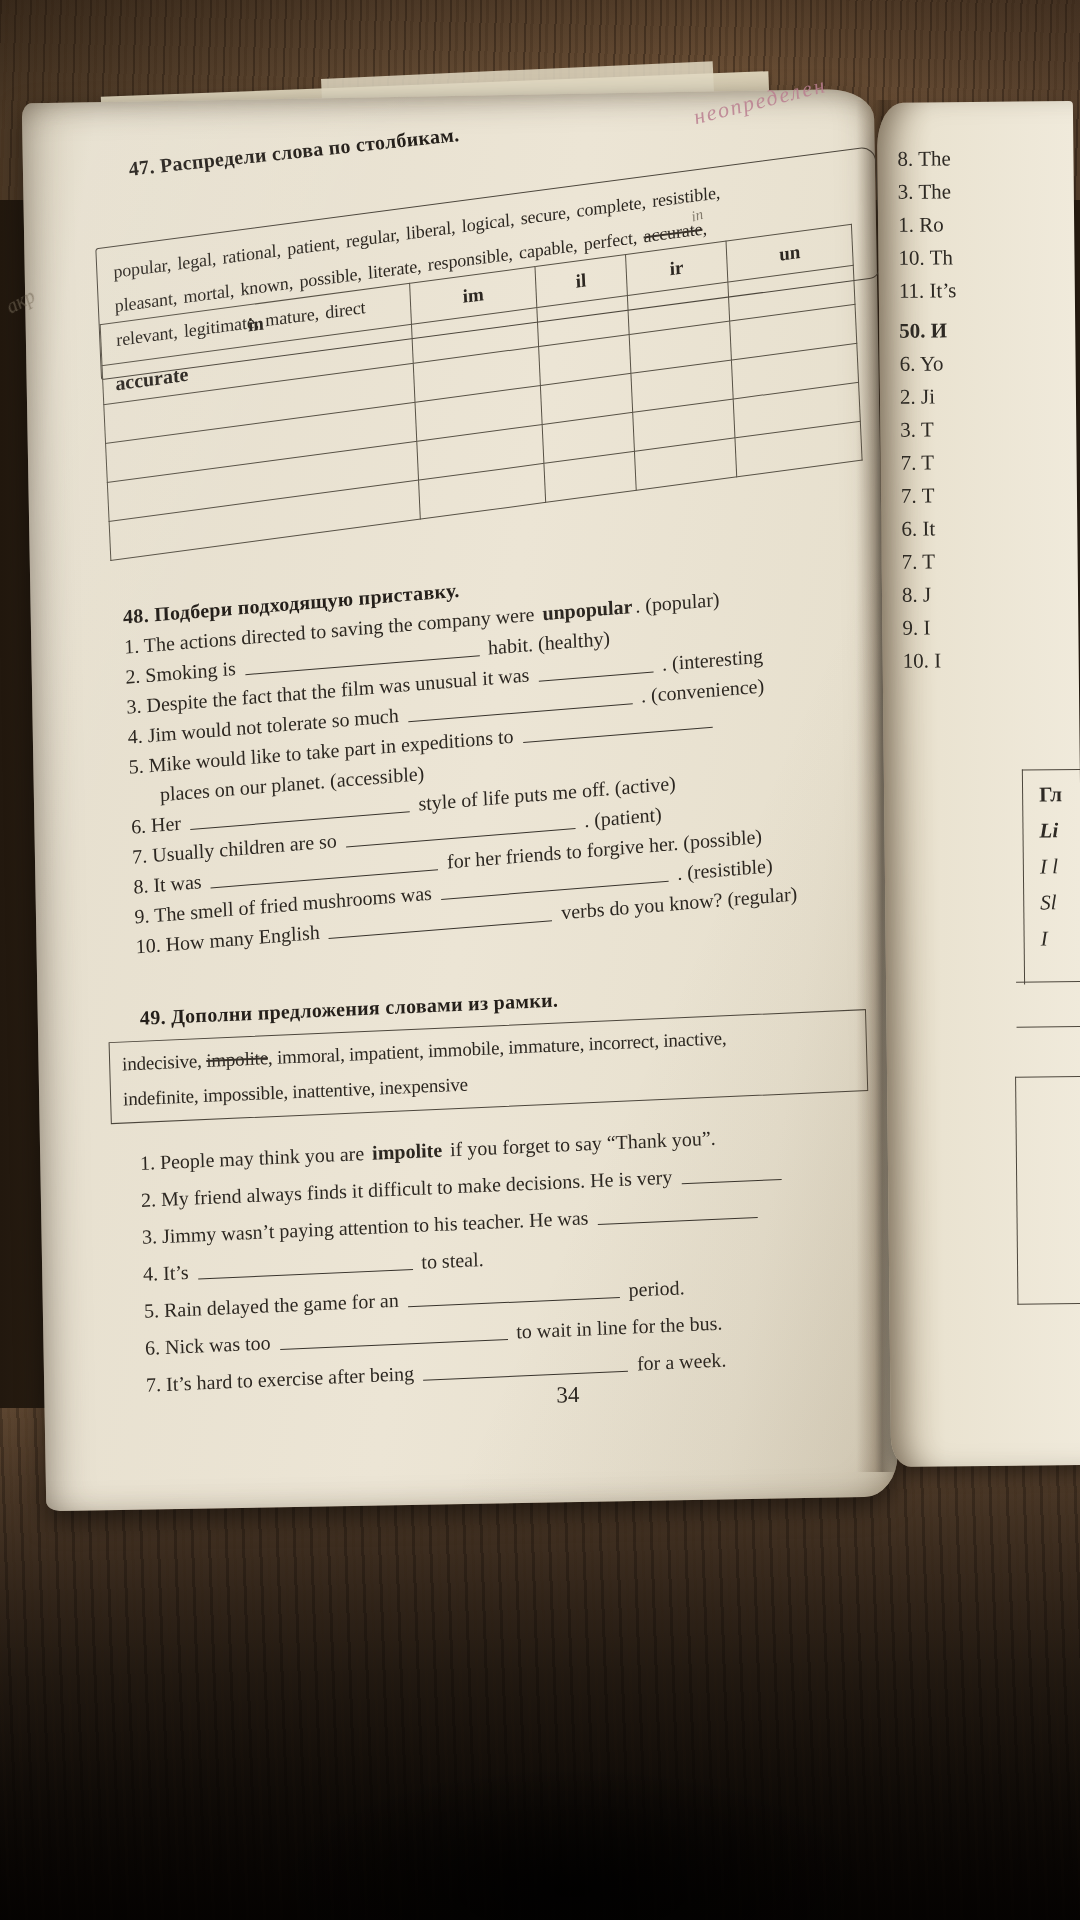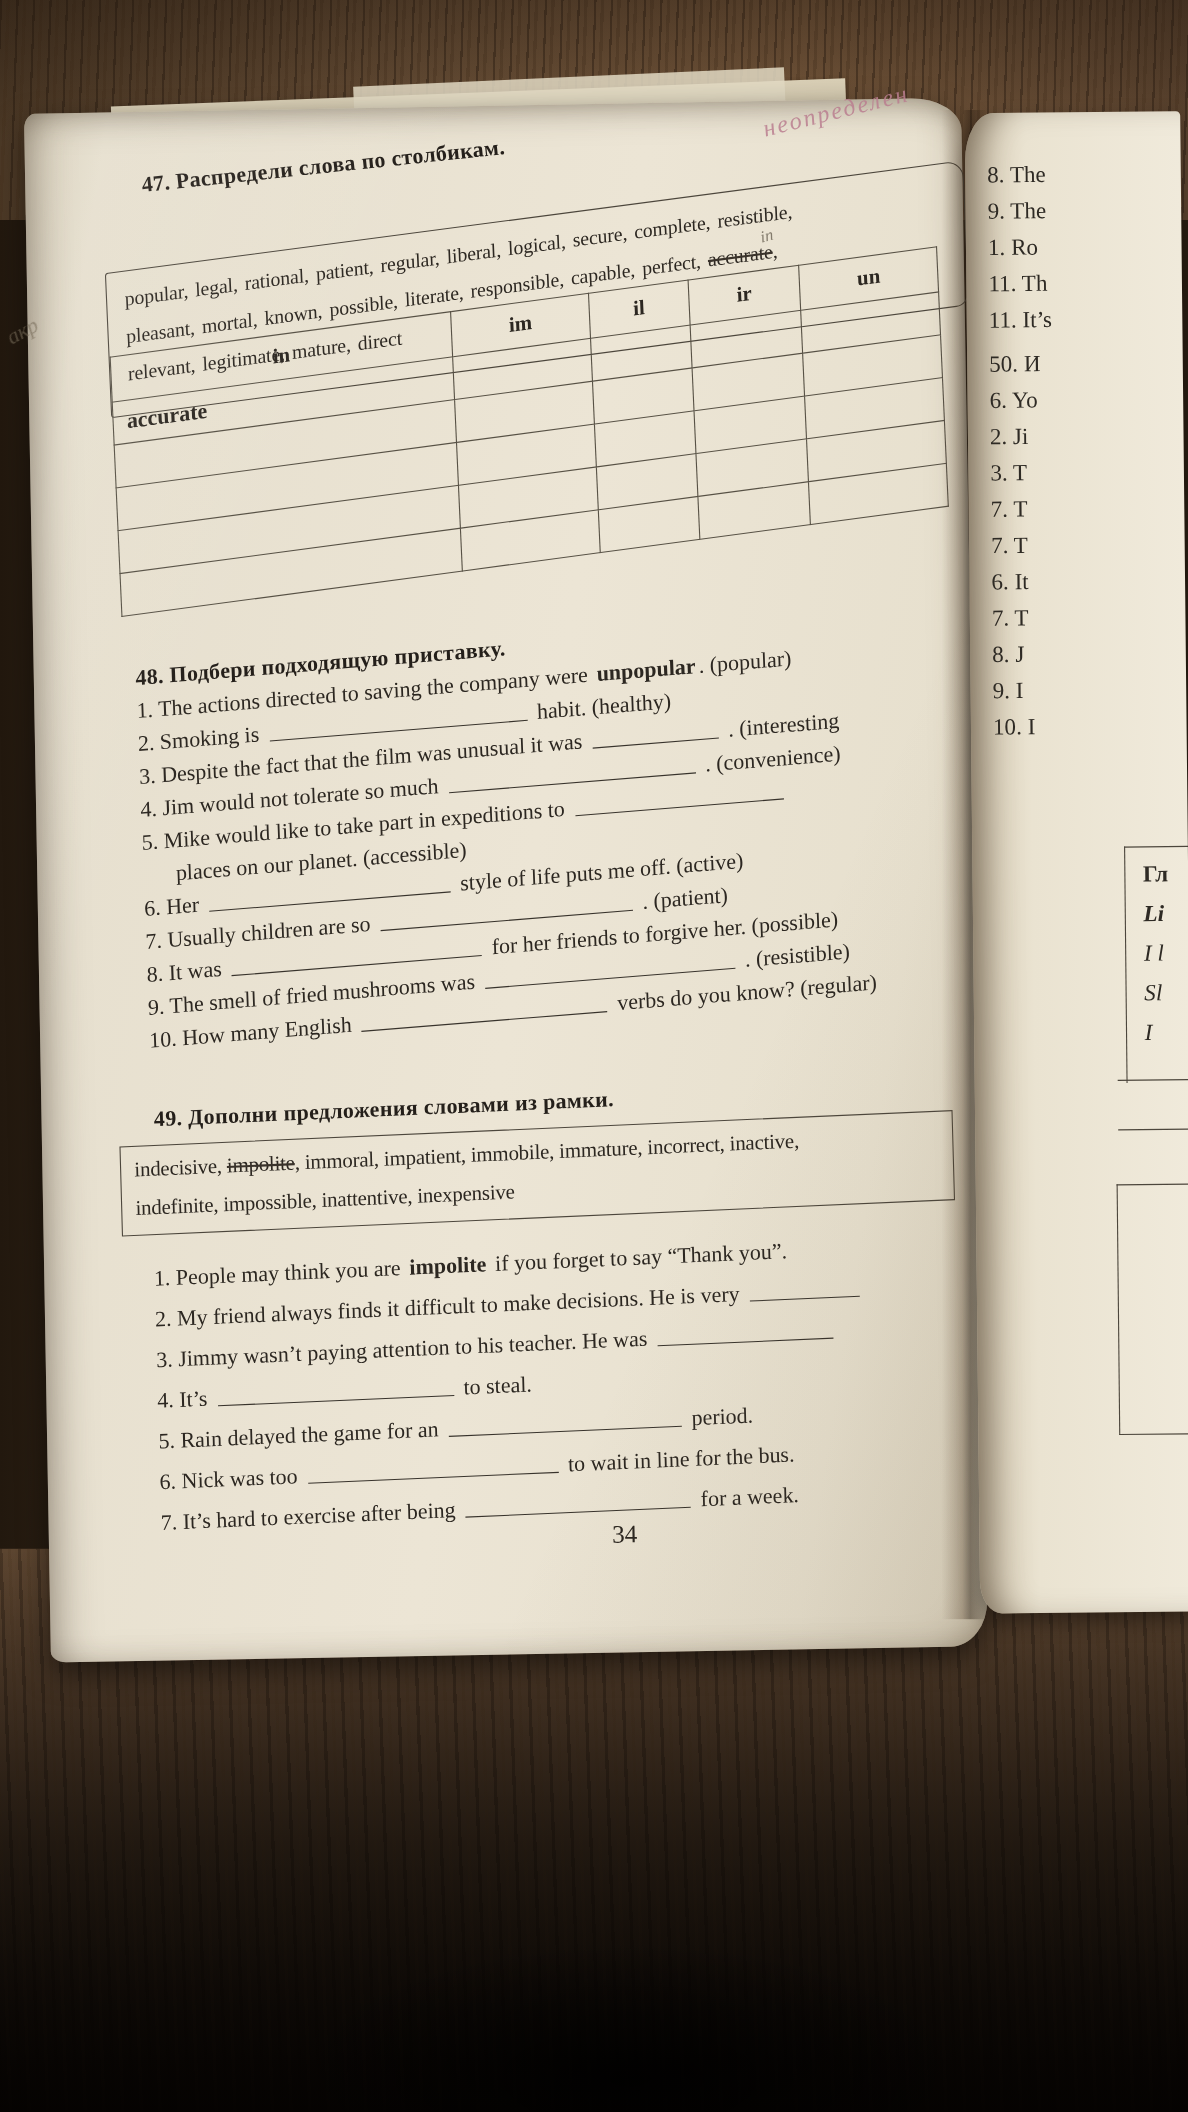--- a/index.html
+++ b/index.html
@@ -87,21 +87,21 @@
   .ex49-box{border:1.6px solid #4c463c;width:744px;margin-top:8px;padding:4px 0 6px 12px;
         font-size:19px;line-height:35px;letter-spacing:-.2px;}
   .ex49 .items{margin-top:22px;padding-left:28px;}
 
   .pageno{position:absolute;left:512px;top:1288px;font-size:23px;color:#2c2721;}
 
   
   .np-list{position:absolute;left:20px;line-height:33px;white-space:nowrap;}
   .np-top{top:40px;}
   .np-mid{top:212px;}
-  .np-mid .b{font-weight:normal;}
+  .np-mid .b{font-weight:bold;}
   .np-box{position:absolute;left:138px;top:668px;width:60px;height:208px;
         border-left:1.5px solid #4c463c;border-top:1.5px solid #4c463c;
         padding:6px 0 0 16px;line-height:36px;white-space:nowrap;}
   .np-box .b{font-weight:bold;}
   .np-box .bi{font-weight:bold;font-style:italic;}
   .np-box .i{font-style:italic;}
   .np-rule{position:absolute;left:130px;width:66px;border-top:1.5px solid #4c463c;}
   .np-box2{position:absolute;left:128px;top:975px;width:68px;height:226px;
         border-left:1.5px solid #4c463c;border-top:1.5px solid #4c463c;border-bottom:1.5px solid #4c463c;}
 
@@ -219,23 +219,23 @@
     </div>
 
     <div class="pageno">34</div>
   </div>
 
   <div class="gutter"></div>
 
   <div class="page-right">
     <div class="np-list np-top">
       <div>8. The</div>
-      <div>9. The</div>
+      <div>3. The</div>
       <div>1. Ro</div>
-      <div>11. Th</div>
+      <div>10. Th</div>
       <div>11. It’s</div>
     </div>
     <div class="np-list np-mid">
       <div class="b">50. И</div>
       <div>6. Yo</div>
       <div>2. Ji</div>
       <div>3. T</div>
       <div>7. T</div>
       <div>7. T</div>
       <div>6. It</div>

